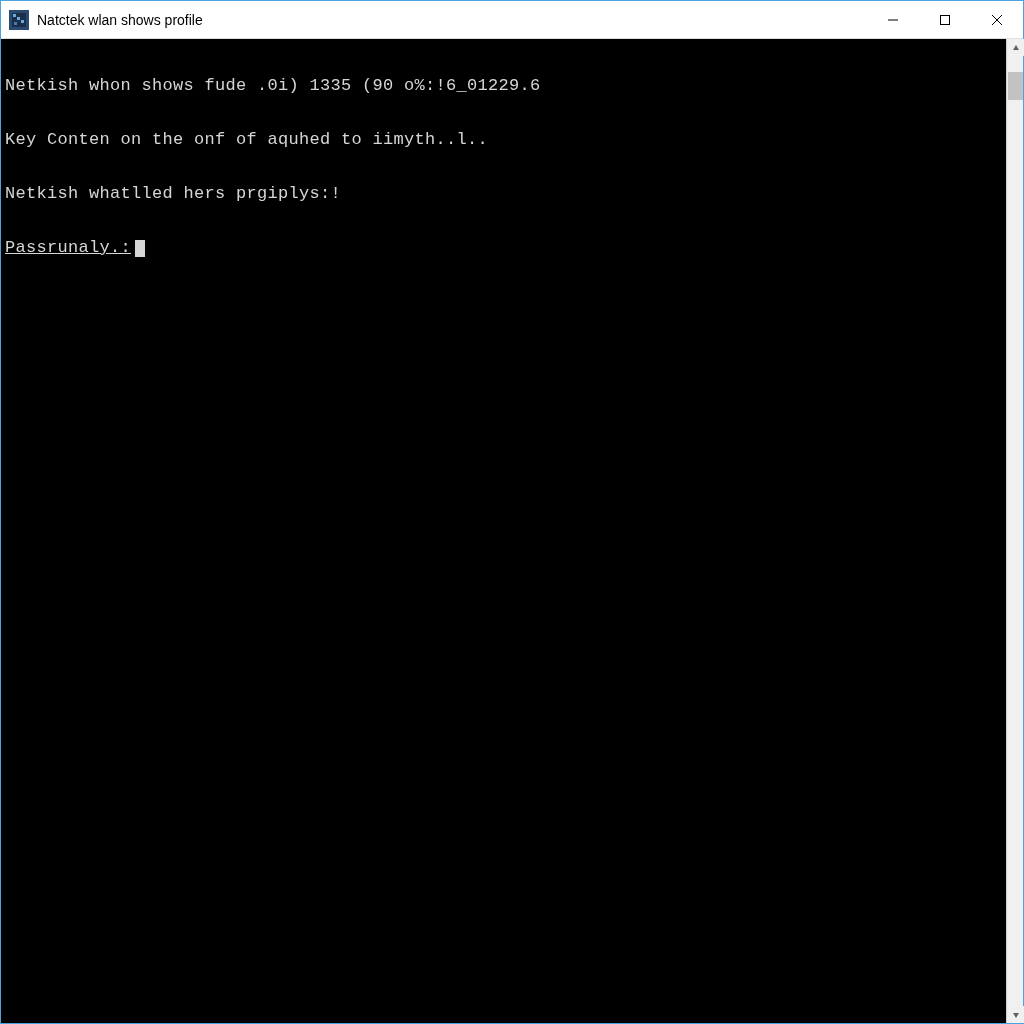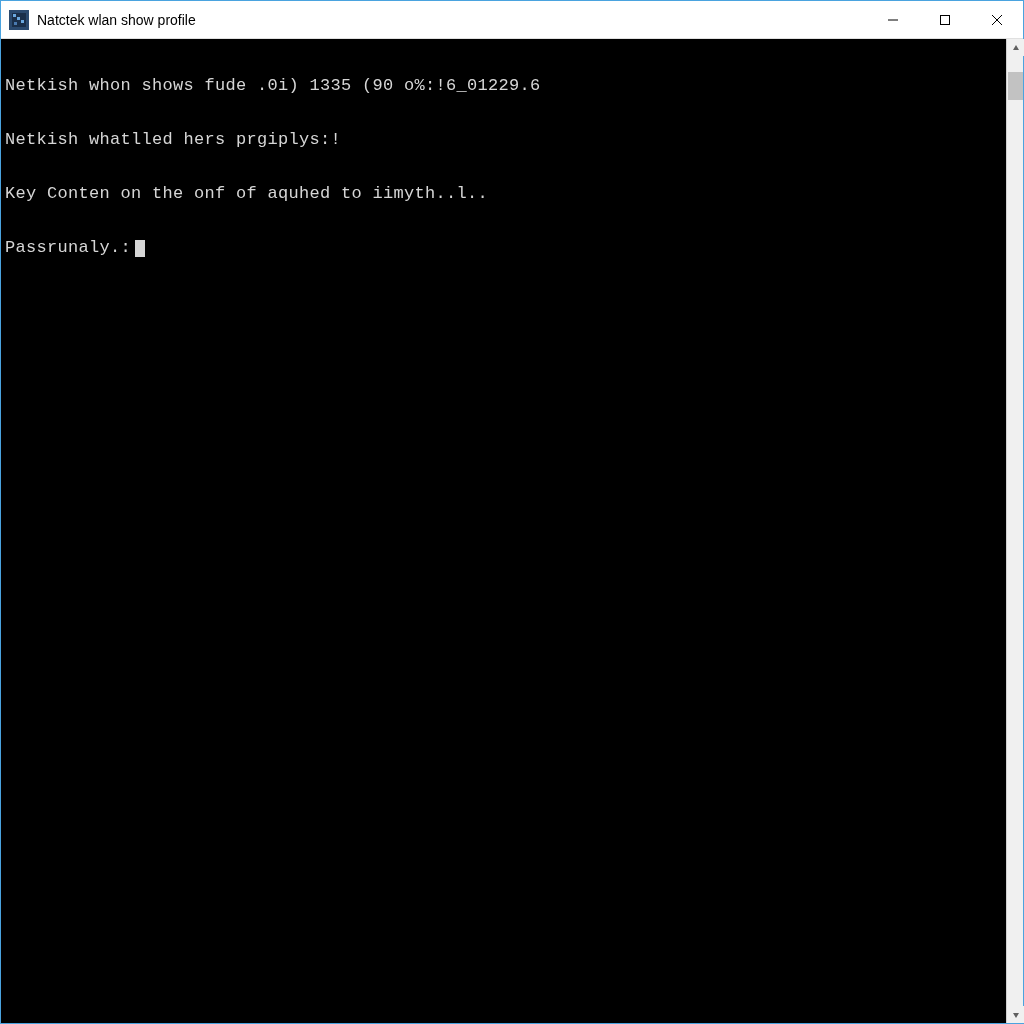--- a/index.html
+++ b/index.html
@@ -87,20 +87,21 @@
       white-space: pre;
       overflow: hidden;
       letter-spacing: 0.3px;
     }
     .terminal-line {
       display: block;
     }
     .prompt-line {
       display: flex;
       align-items: center;
+      text-decoration: underline;
     }
     .cursor {
       display: inline-block;
       width: 10px;
       height: 17px;
       background: #d6d6d6;
       margin-left: 4px;
       vertical-align: middle;
     }
     .scrollbar {
@@ -146,21 +147,21 @@
   <div class="titlebar">
     <div class="titlebar-icon">
       <svg viewBox="0 0 16 16">
         <rect x="1" y="1" width="14" height="14" fill="#1a2f4a"></rect>
         <rect x="2" y="2" width="3" height="3" fill="#6aa8e0"></rect>
         <rect x="6" y="5" width="3" height="3" fill="#6aa8e0"></rect>
         <rect x="10" y="8" width="3" height="3" fill="#6aa8e0"></rect>
         <rect x="3" y="10" width="3" height="3" fill="#4a7ab0"></rect>
       </svg>
     </div>
-    <div class="titlebar-title">Natctek wlan show profile</div>
+    <div class="titlebar-title">Natctek wlan shows profile</div>
     <div class="window-controls">
       <button class="win-btn">
         <svg viewBox="0 0 12 12">
           <line x1="1" y1="6" x2="11" y2="6"></line>
         </svg>
       </button>
       <button class="win-btn">
         <svg viewBox="0 0 12 12">
           <rect x="1.5" y="1.5" width="9" height="9"></rect>
         </svg>
@@ -170,22 +171,22 @@
           <line x1="1" y1="1" x2="11" y2="11"></line>
           <line x1="11" y1="1" x2="1" y2="11"></line>
         </svg>
       </button>
     </div>
   </div>
 
   <div class="client-area">
     <div class="terminal">
       <span class="terminal-line">Netkish whon shows fude .0i) 1335 (90 o%:!6_01229.6</span>
+      <span class="terminal-line">Key Conten on the onf of aquhed to iimyth..l..</span>
       <span class="terminal-line">Netkish whatlled hers prgiplys:!</span>
-      <span class="terminal-line">Key Conten on the onf of aquhed to iimyth..l..</span>
       <span class="prompt-line"><span>Passrunaly.:</span><span class="cursor"></span></span>
     </div>
 
     <div class="scrollbar">
       <div class="scroll-arrow">
         <svg viewBox="0 0 8 8">
           <polygon points="4,1 7,6 1,6"></polygon>
         </svg>
       </div>
       <div class="scroll-track">

